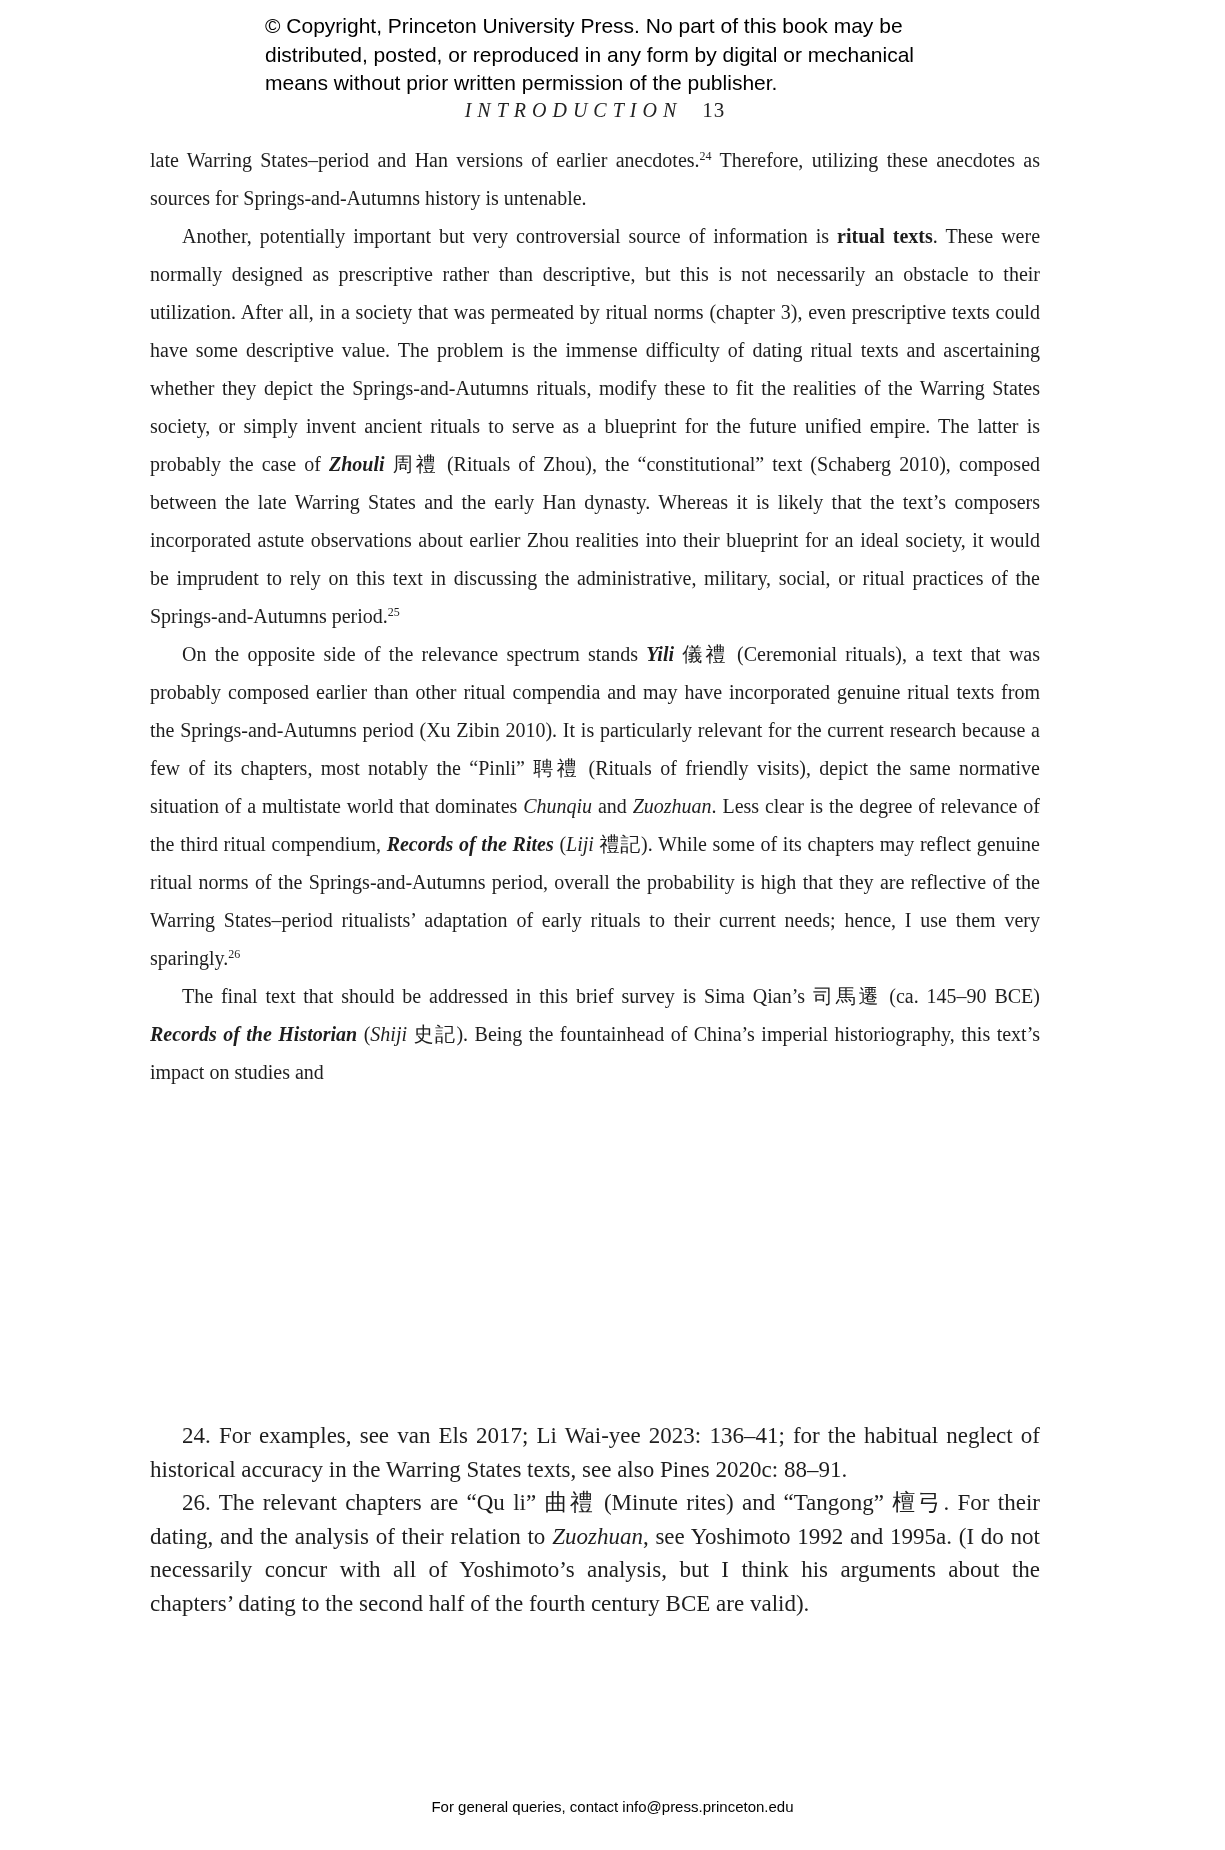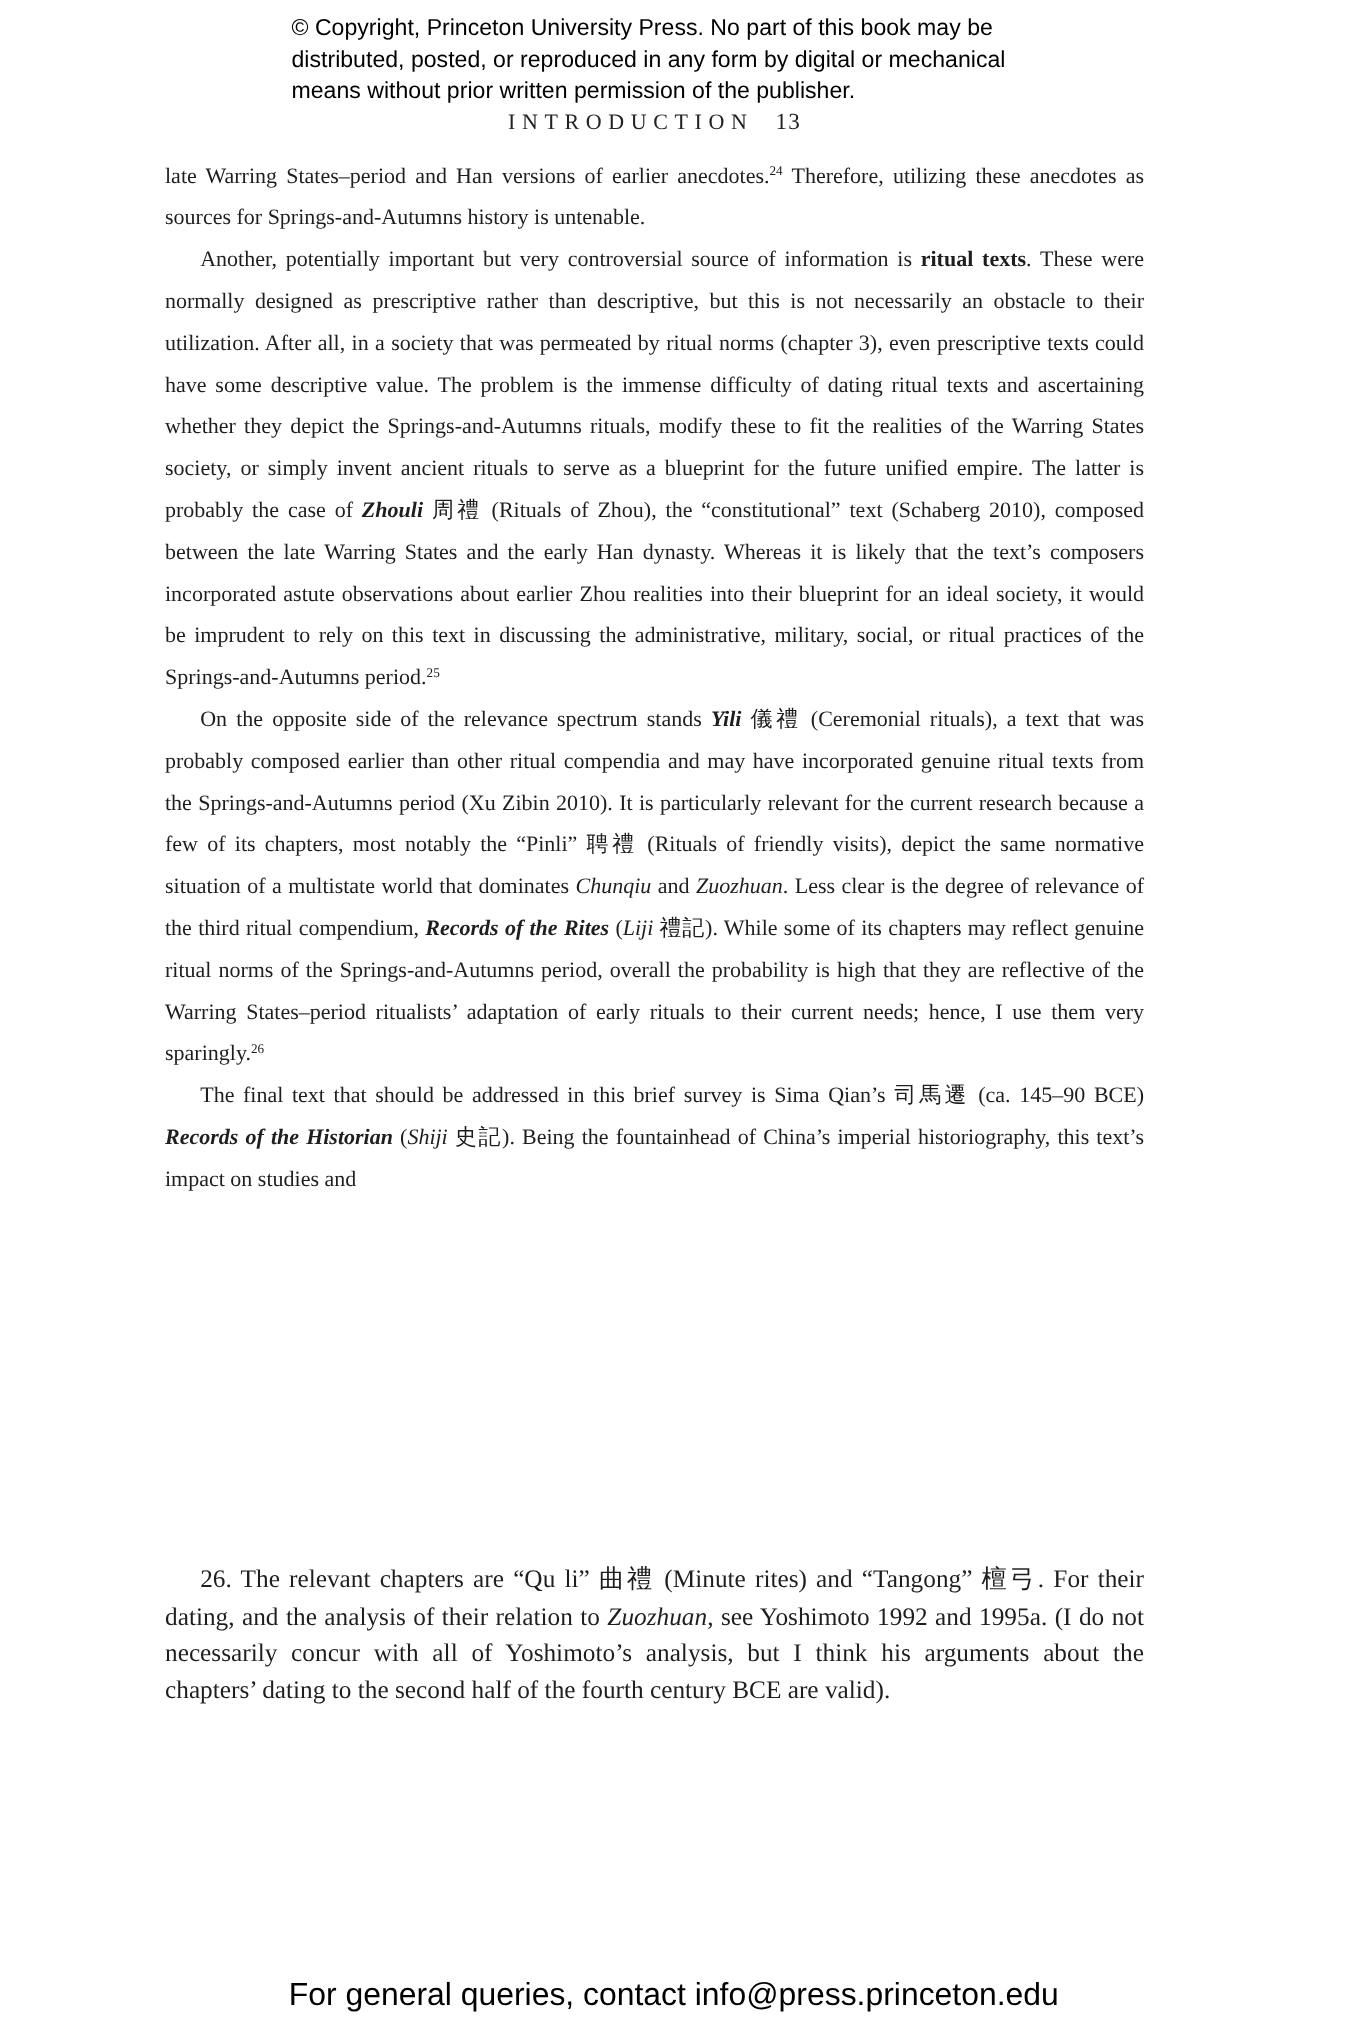--- a/index.html
+++ b/index.html
@@ -28,20 +28,21 @@
     position:absolute;
     left:150px;
     top:98px;
     width:890px;
     text-align:center;
     font-size:20px;
     color:#232323;
   }
   .rh-title{
     letter-spacing:0.30em;
+    font-style:italic;
   }
   .rh-page{
     margin-left:20px;
     letter-spacing:0.05em;
     font-size:21px;
     margin-top:43px;
   }
   .column{
     position:absolute;
     left:150px;
@@ -73,21 +74,21 @@
     text-align:justify;
   }
   .footnotes .para{text-indent:32px;}
   .footer{
     position:absolute;
     left:0;
     top:1798px;
     width:1225px;
     text-align:center;
     font-family:"Liberation Sans", sans-serif;
-    font-size:29px;
+    font-size:15px;
     color:#000000;
   }
 </style>
 </head>
 <body>
 
 <div class="page">
 
   <div class="copyright">© Copyright, Princeton University Press. No part of this book may be
 distributed, posted, or reproduced in any form by digital or mechanical
@@ -99,19 +100,20 @@
 
   <div class="column">
     <div class="body-text">
         <p class="para"><span>late Warring States–period and Han versions of earlier anecdotes.</span><sup>24</sup><span> Therefore, utilizing these anecdotes as sources for Springs-and-Autumns history is untenable.</span></p>
         <p class="para indent"><span>Another, potentially important but very controversial source of information is </span><span class="b">ritual texts</span><span>. These were normally designed as prescriptive rather than descriptive, but this is not necessarily an obstacle to their utilization. After all, in a society that was permeated by ritual norms (chapter 3), even prescriptive texts could have some descriptive value. The problem is the immense difficulty of dating ritual texts and ascertaining whether they depict the Springs-and-Autumns rituals, modify these to fit the realities of the Warring States society, or simply invent ancient rituals to serve as a blueprint for the future unified empire. The latter is probably the case of </span><span class="bi">Zhouli</span><span> 周禮 (Rituals of Zhou), the “constitutional” text (Schaberg 2010), composed between the late Warring States and the early Han dynasty. Whereas it is likely that the text’s composers incorporated astute observations about earlier Zhou realities into their blueprint for an ideal society, it would be imprudent to rely on this text in discussing the administrative, military, social, or ritual practices of the Springs-and-Autumns period.</span><sup>25</sup></p>
         <p class="para indent"><span>On the opposite side of the relevance spectrum stands </span><span class="bi">Yili</span><span> 儀禮 (Ceremonial rituals), a text that was probably composed earlier than other ritual compendia and may have incorporated genuine ritual texts from the Springs-and-Autumns period (Xu Zibin 2010). It is particularly relevant for the current research because a few of its chapters, most notably the “Pinli” 聘禮 (Rituals of friendly visits), depict the same normative situation of a multistate world that dominates </span><span class="i">Chunqiu</span><span> and </span><span class="i">Zuozhuan</span><span>. Less clear is the degree of relevance of the third ritual compendium, </span><span class="bi">Records of the Rites</span><span> (</span><span class="i">Liji</span><span> 禮記). While some of its chapters may reflect genuine ritual norms of the Springs-and-Autumns period, overall the probability is high that they are reflective of the Warring States–period ritualists’ adaptation of early rituals to their current needs; hence, I use them very sparingly.</span><sup>26</sup></p>
         <p class="para indent"><span>The final text that should be addressed in this brief survey is Sima Qian’s 司馬遷 (ca. 145–90 BCE) </span><span class="bi">Records of the Historian</span><span> (</span><span class="i">Shiji</span><span> 史記). Being the fountainhead of China’s imperial historiography, this text’s impact on studies and</span></p>
       </div>
 
     <div class="footnotes">
+        <p class="para indent"><span>24. For examples, see van Els 2017; Li Wai-yee 2023: 136–41; for the habitual neglect of historical accuracy in the Warring States texts, see also Pines 2020c: 88–91.</span></p>
         <p class="para indent"><span>26. The relevant chapters are “Qu li” 曲禮 (Minute rites) and “Tangong” 檀弓. For their dating, and the analysis of their relation to </span><span class="i">Zuozhuan</span><span>, see Yoshimoto 1992 and 1995a. (I do not necessarily concur with all of Yoshimoto’s analysis, but I think his arguments about the chapters’ dating to the second half of the fourth century BCE are valid).</span></p>
       </div>
   </div>
 
   <div class="footer">For general queries, contact info@press.princeton.edu</div>
 
 </div>
 
 </body></html>

